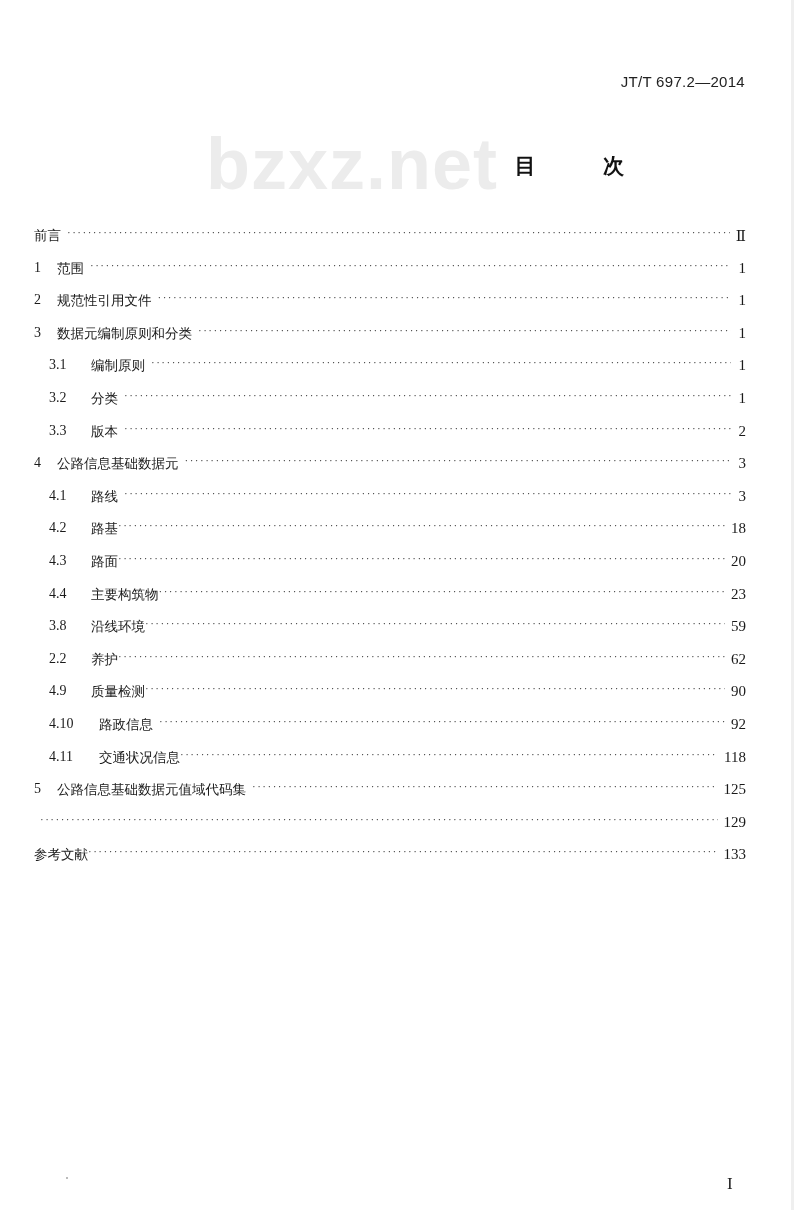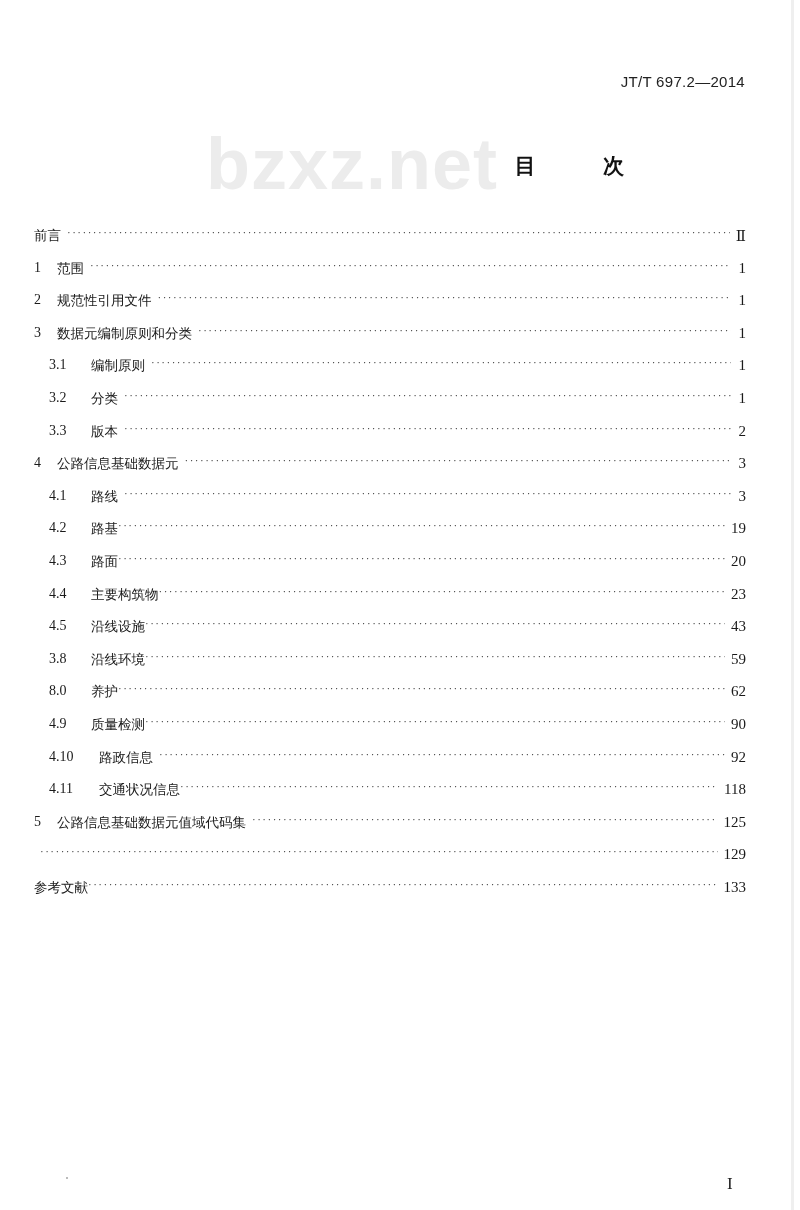--- a/index.html
+++ b/index.html
@@ -193,54 +193,48 @@
     <span class="toc-num">4.1</span>
     <span class="toc-label">路线</span>
     <span class="toc-leader"></span>
     <span class="toc-page">3</span>
   </div>
 
   <div class="toc-row l2 tight">
     <span class="toc-num">4.2</span>
     <span class="toc-label">路基</span>
     <span class="toc-leader"></span>
-    <span class="toc-page">19</span>
+    <span class="toc-page">18</span>
   </div>
 
   <div class="toc-row l2 tight">
     <span class="toc-num">4.3</span>
     <span class="toc-label">路面</span>
     <span class="toc-leader"></span>
     <span class="toc-page">20</span>
   </div>
 
   <div class="toc-row l2 tight">
     <span class="toc-num">4.4</span>
     <span class="toc-label">主要构筑物</span>
     <span class="toc-leader"></span>
     <span class="toc-page">23</span>
   </div>
 
-  <div class="toc-row l2 tight">
-    <span class="toc-num">4.5</span>
-    <span class="toc-label">沿线设施</span>
-    <span class="toc-leader"></span>
-    <span class="toc-page">43</span>
-  </div>
 
   <div class="toc-row l2 tight">
     <span class="toc-num">3.8</span>
     <span class="toc-label">沿线环境</span>
     <span class="toc-leader"></span>
     <span class="toc-page">59</span>
   </div>
 
 
   <div class="toc-row l2 tight">
-    <span class="toc-num">8.0</span>
+    <span class="toc-num">2.2</span>
     <span class="toc-label">养护</span>
     <span class="toc-leader"></span>
     <span class="toc-page">62</span>
   </div>
 
   <div class="toc-row l2 tight">
     <span class="toc-num">4.9</span>
     <span class="toc-label">质量检测</span>
     <span class="toc-leader"></span>
     <span class="toc-page">90</span>

